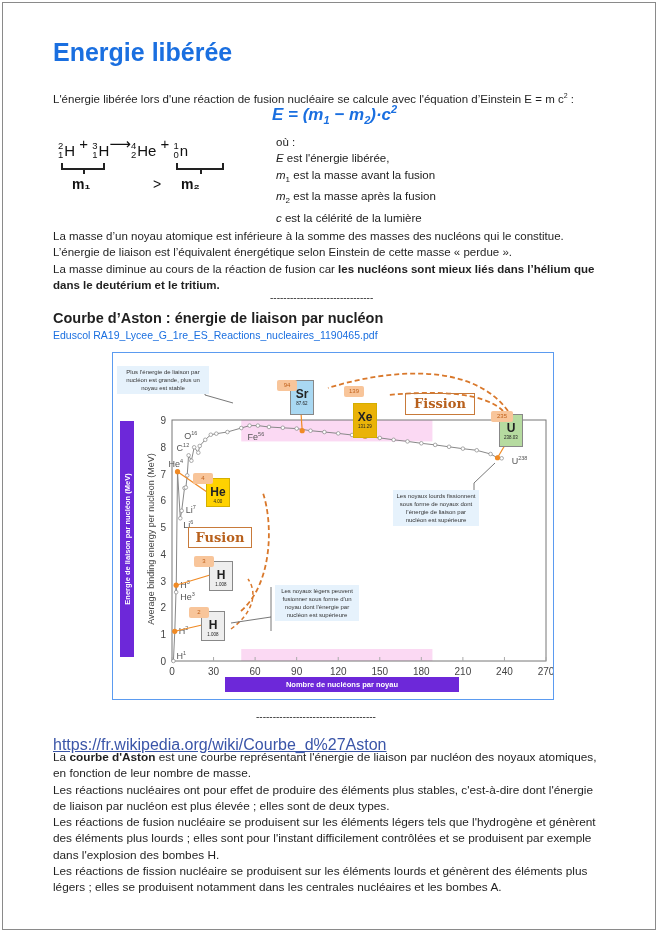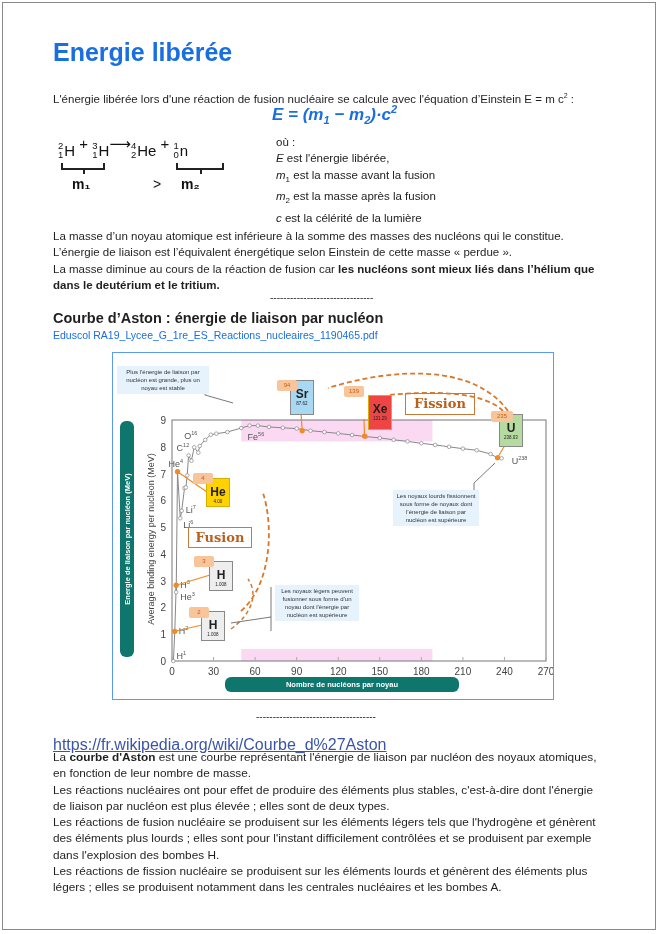--- a/index.html
+++ b/index.html
@@ -21,21 +21,21 @@
   .h2 { left:53px; top:310px; font-size:14.5px; font-weight:bold; color:#1f1f1f;text-align:center; }
   .link { color:#1a6fe0; font-size:10.5px; }
   .ulink { color:#3a55a8; text-decoration:underline; font-size:16px; }
   .chart { left:112px; top:352px; width:440px; height:346px; border:1.5px solid #5b9bf0; background:#fff; }
   .note { position:absolute; background:#e6f2fc; font-size:6px; line-height:8px; color:#333; text-align:center; padding:2px 3px; }
   .card { position:absolute; border:1px solid #888; text-align:center; font-weight:bold; }
   .card .sym { font-size:12px; display:block; margin-top:6px; }
   .card .mass { font-size:4.5px; font-weight:normal; display:block; }
   .tag { position:absolute; background:#f8c59a; color:#c0601a; font-size:6px; text-align:center; border-radius:2px; height:11px; line-height:11px; }
   .word { position:absolute; border:1px solid #c87a3a; color:#b8601c; font-family:"DejaVu Serif", serif; font-weight:bold; text-align:center; }
-  .vlabel { position:absolute; background:#0f766e; color:#fff; font-size:7.5px; font-weight:bold; border-radius:6px; }
+  .vlabel { position:absolute; background:#6d28d9; color:#fff; font-size:7.5px; font-weight:bold; border-radius:0; }
 </style>
 </head>
 <body>
 
 <div class="frame"></div>
 
 <div class="abs title">Energie libérée</div>
 
 <div class="abs p" style="left:53px;top:88px;"><span>L'énergie libérée lors d'une réaction de fusion nucléaire se calcule avec l'équation d’Einstein E = m c</span><sup style="font-size:7px">2</sup><span> :</span></div>
 
@@ -237,21 +237,21 @@
       <span class="mass">4.00</span>
     </div>
   <div class="tag" style="left:80px;top:120px;width:20px;">4</div>
 
   <div class="card" style="left:177px;top:27px;width:22px;height:33px;background:#a9d8f2;">
       <span class="sym">Sr</span>
       <span class="mass">87.62</span>
     </div>
   <div class="tag" style="left:164px;top:27px;width:20px;">94</div>
 
-  <div class="card" style="left:240px;top:42px;width:22px;height:33px;background:#ef4444;border-color:#d4af00;margin-left:15px;">
+  <div class="card" style="left:240px;top:50px;width:22px;height:33px;background:#eab308;border-color:#d4af00;">
       <span class="sym">Xe</span>
       <span class="mass">131.29</span>
     </div>
   <div class="tag" style="left:231px;top:33px;width:20px;">139</div>
 
   <div class="card" style="left:386px;top:61px;width:22px;height:31px;background:#b6dba0;">
       <span class="sym">U</span>
       <span class="mass">238.03</span>
     </div>
   <div class="tag" style="left:378px;top:58px;width:22px;">235</div>

